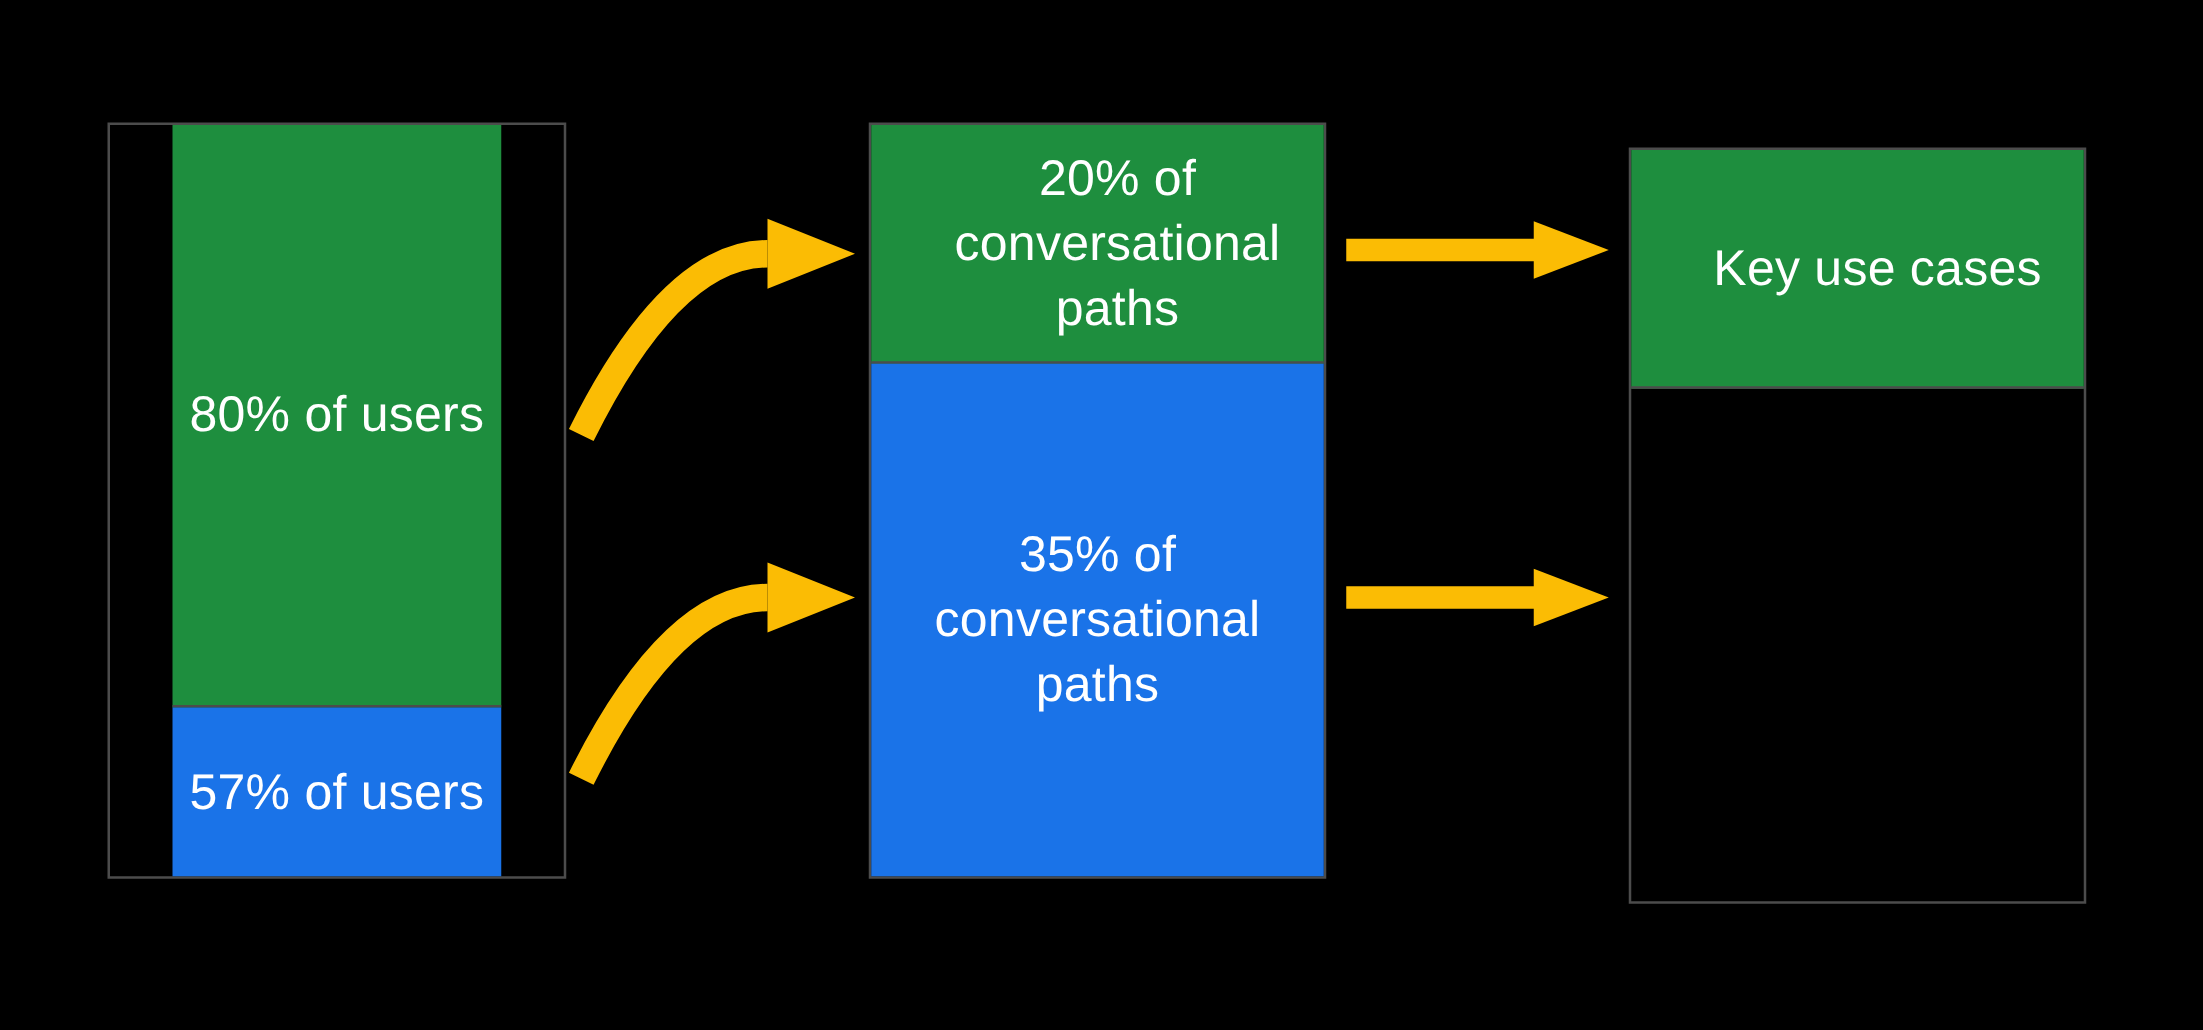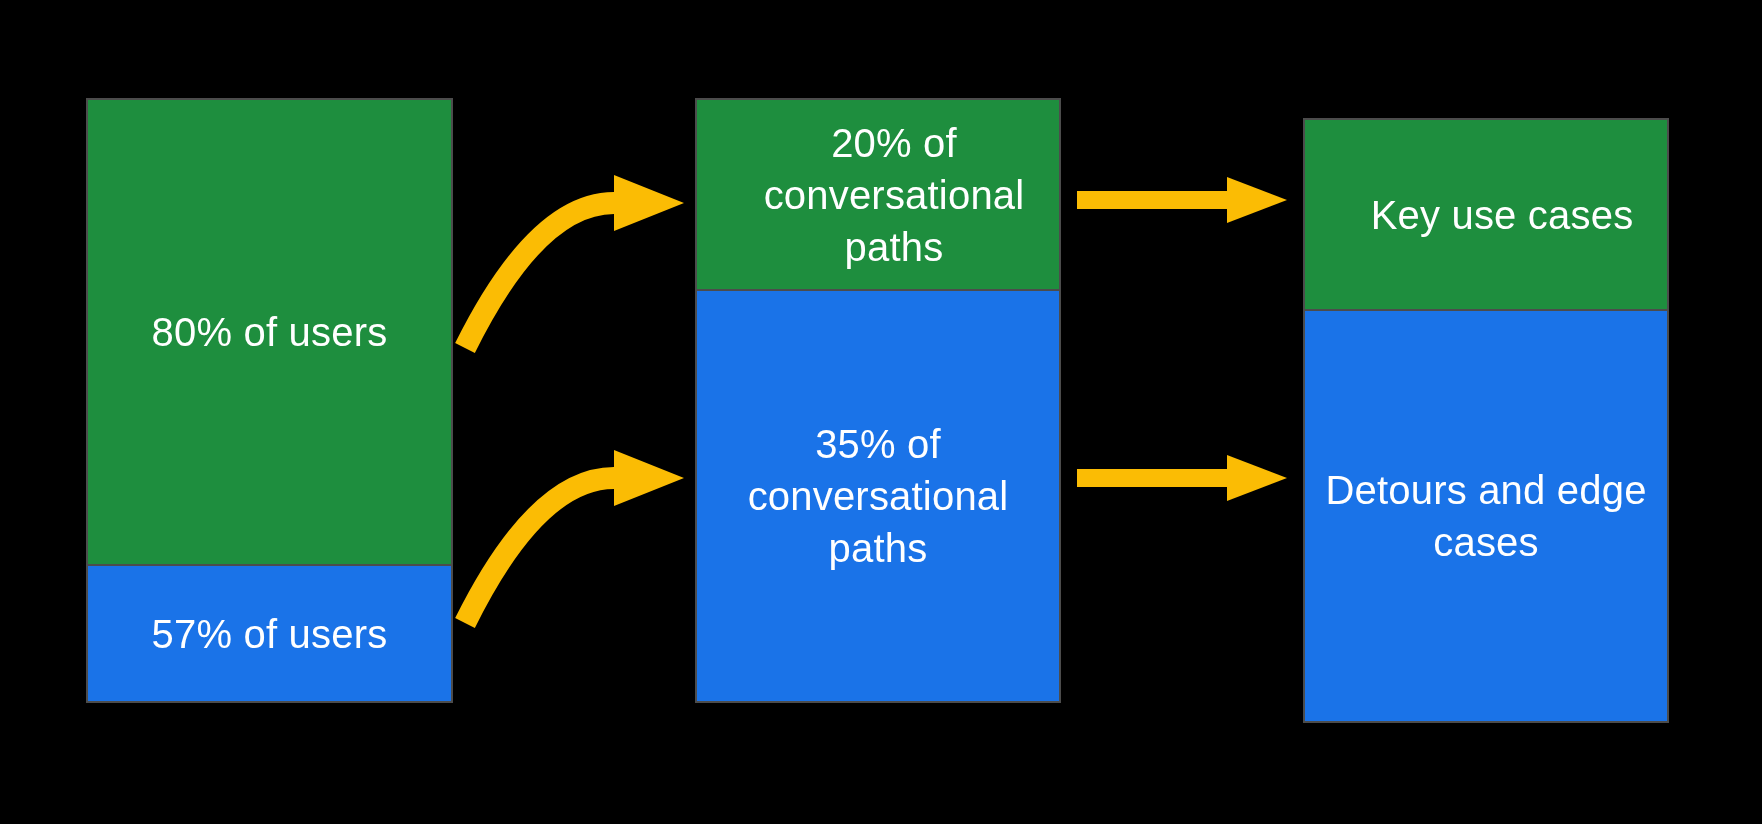--- a/index.html
+++ b/index.html
@@ -17,21 +17,21 @@
   }
   .column {
     position: absolute;
     top: 98px;
     height: 605px;
     box-sizing: border-box;
     border: 2px solid var(--border, #4c4c4c);
     display: flex;
     flex-direction: column;
   }
-  .col-users  { left: 86px;   width: 367px; }
+  .col-users  { left: 86px;   width: 367px; align-items: center; }
   .col-paths  { left: 695px;  width: 366px; }
   .col-cases  { left: 1303px; width: 366px; margin-top: 20px; }
 
   .segment {
     box-sizing: border-box;
     display: flex;
     align-items: center;
     justify-content: center;
     text-align: center;
     padding: 0 14px;
@@ -88,23 +88,20 @@
     </div>
     <div class="segment seg-blue">
       <div class="segment-label">35% of conversational paths</div>
     </div>
   </div>
 
   <div class="column col-cases">
     <div class="segment seg-green">
       <div class="segment-label">Key use cases</div>
     </div>
-    <div class="segment seg-blue">
-      <div class="segment-label">Detours and edge cases</div>
-    </div>
   </div>
 
   <span class="arrow curved-arrow-1">
     <svg width="240" height="200" viewBox="0 0 240 200" aria-hidden="true">
       <path class="arrow-stroke" d="M 13 185 Q 85 40 162 40" stroke-width="22"></path>
       <polygon class="arrow-fill" points="162,12 232,40 162,68"></polygon>
     </svg>
   </span>
 
   <span class="arrow curved-arrow-2">

